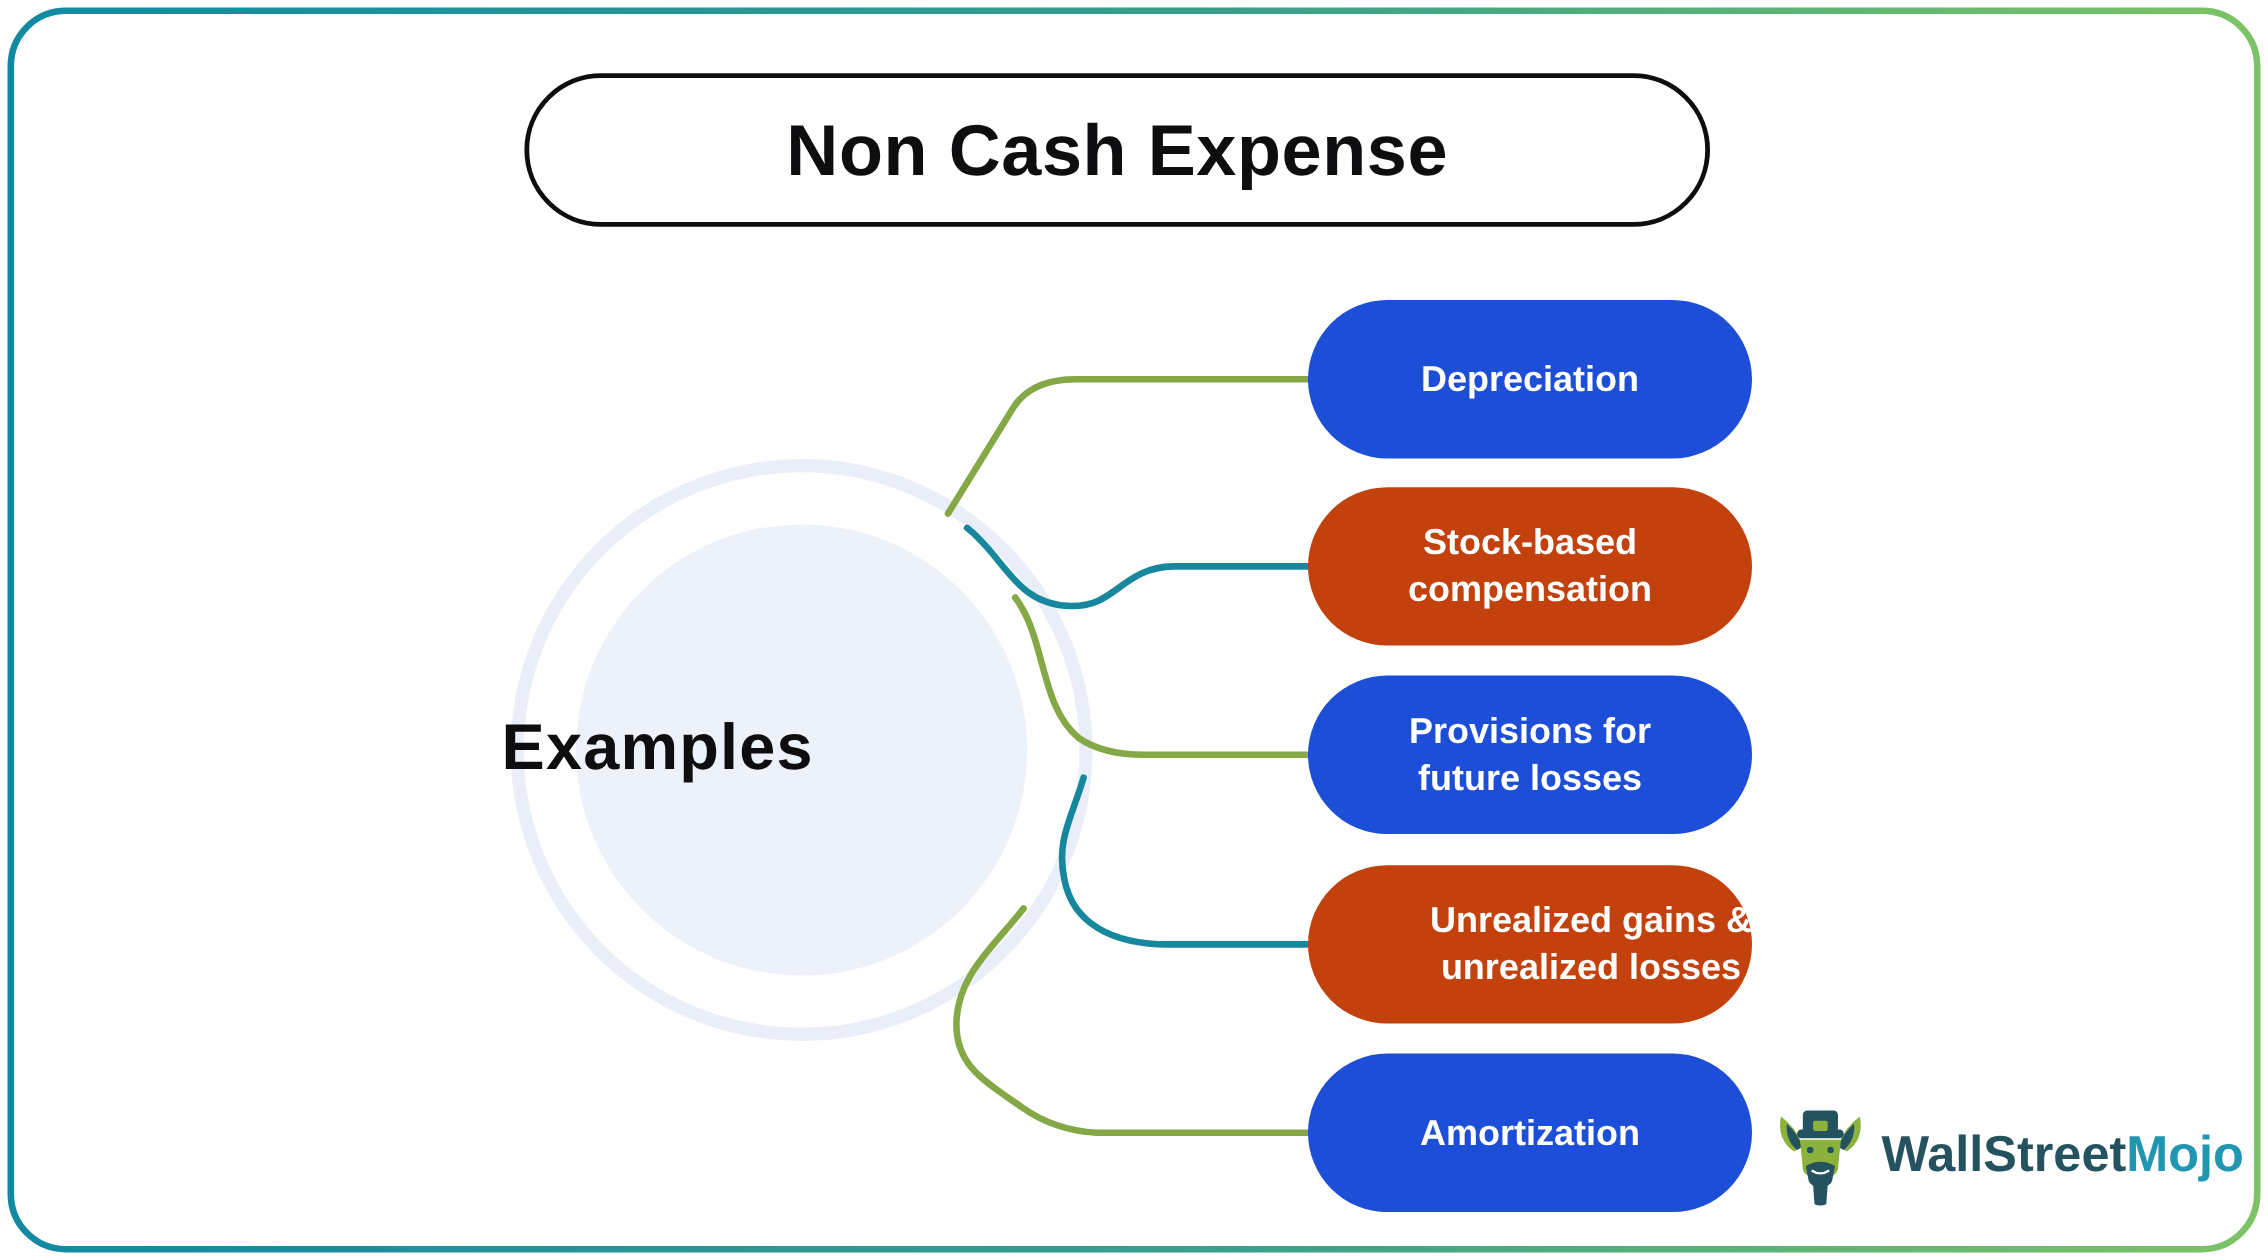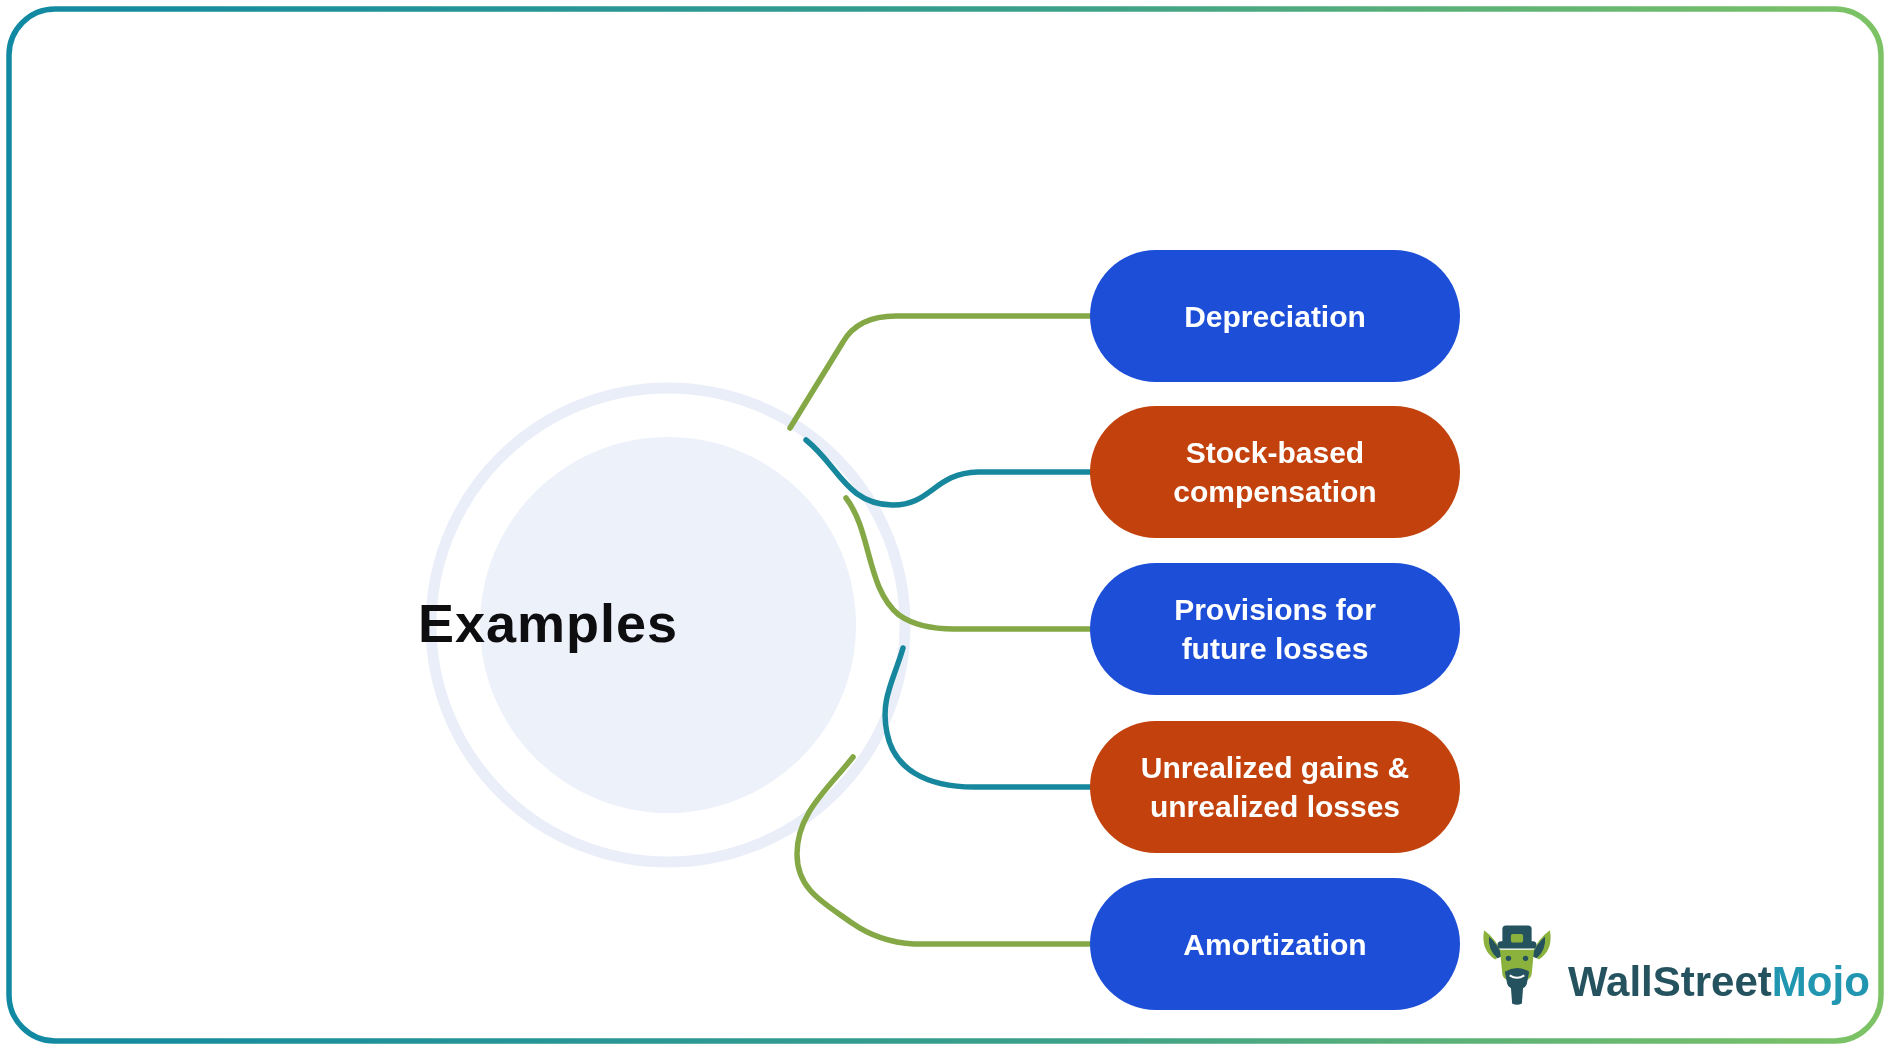--- a/index.html
+++ b/index.html
@@ -61,27 +61,27 @@
     font-size: 30px;
     font-weight: bold;
     line-height: 39px;
     white-space: pre-line;
   }
   .pill.green { background: #1d4ed8; }
   .pill.teal  { background: #c2410c; }
   .pill-1 { top: 250px; }
   .pill-2 { top: 406px; }
   .pill-3 { top: 563px; }
-  .pill-4 { top: 721px; }
+  .pill-4 { top: 721px; justify-content: flex-end; }
   .pill-5 { top: 878px; }
   .logo {
     position: absolute;
     left: 1478px; top: 918px;
     display: flex;
-    align-items: flex-end;
+    align-items: center;
     gap: 12px;
   }
   .logo-text {
     font-size: 42px;
     font-weight: bold;
     letter-spacing: 0px;
     white-space: nowrap;
   }
   .logo-text .primary { color: #24525e; }
   .logo-text .secondary { color: #2196b0; }
@@ -105,20 +105,23 @@
     <circle cx="668" cy="625" r="237" fill="none" stroke="#eaeef8" stroke-width="11"></circle>
     <circle cx="668" cy="625" r="188" fill="#edf1fa"></circle>
 
     <path d="M 790 428 L 843 342 Q 858 316 896 316 L 1094 316" fill="none" stroke="#84a845" stroke-width="5.5" stroke-linecap="round"></path>
     <path d="M 806 440 C 838 465 846 504 892 505 C 931 506 934 473 978 472 L 1094 472" fill="none" stroke="#16879d" stroke-width="5.5" stroke-linecap="round"></path>
     <path d="M 846 498 C 872 532 866 588 899 615 Q 919 629 954 629 L 1094 629" fill="none" stroke="#84a845" stroke-width="5.5" stroke-linecap="round"></path>
     <path d="M 903 648 C 893 682 880 700 887 733 C 894 769 926 787 974 787 L 1094 787" fill="none" stroke="#16879d" stroke-width="5.5" stroke-linecap="round"></path>
     <path d="M 853 757 C 828 789 797 813 797 854 C 797 890 824 903 852 923 Q 879 942 914 944 L 1094 944" fill="none" stroke="#84a845" stroke-width="5.5" stroke-linecap="round"></path>
   </svg>
 
+  <div class="title-pill">
+    <span class="title-text">Non Cash Expense</span>
+  </div>
 
   <div class="center-label">Examples</div>
 
   <div class="pill green pill-1">
     <span>Depreciation</span>
   </div>
   <div class="pill teal pill-2">
     <span>Stock-based
 compensation</span>
   </div>

